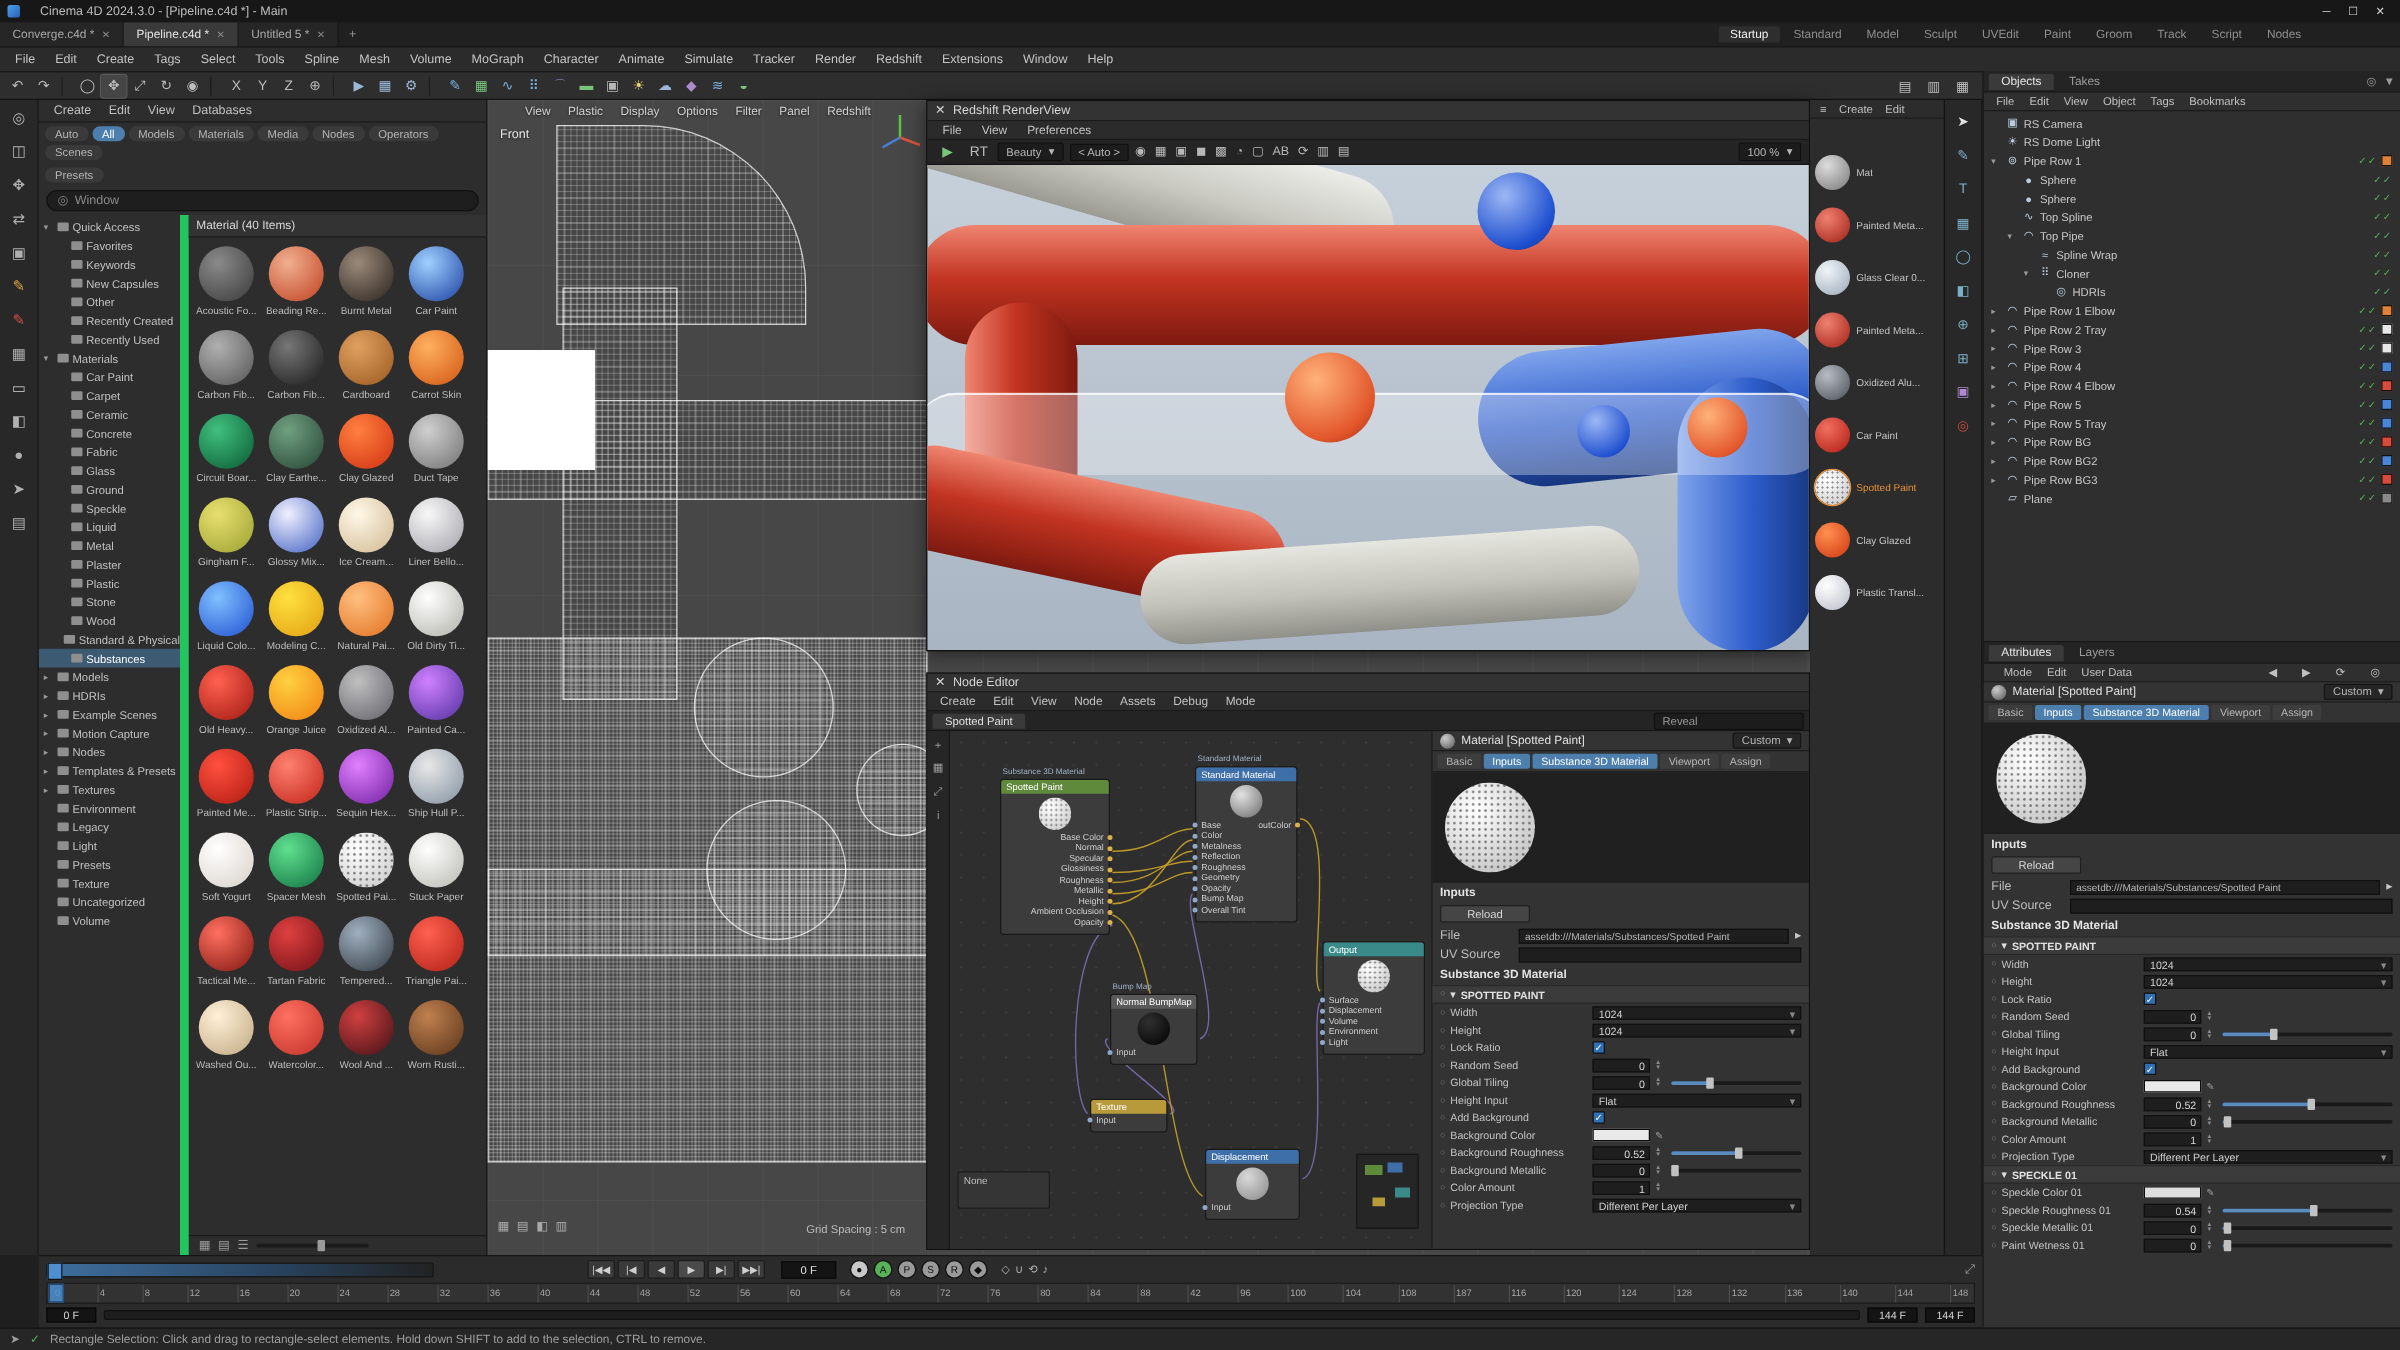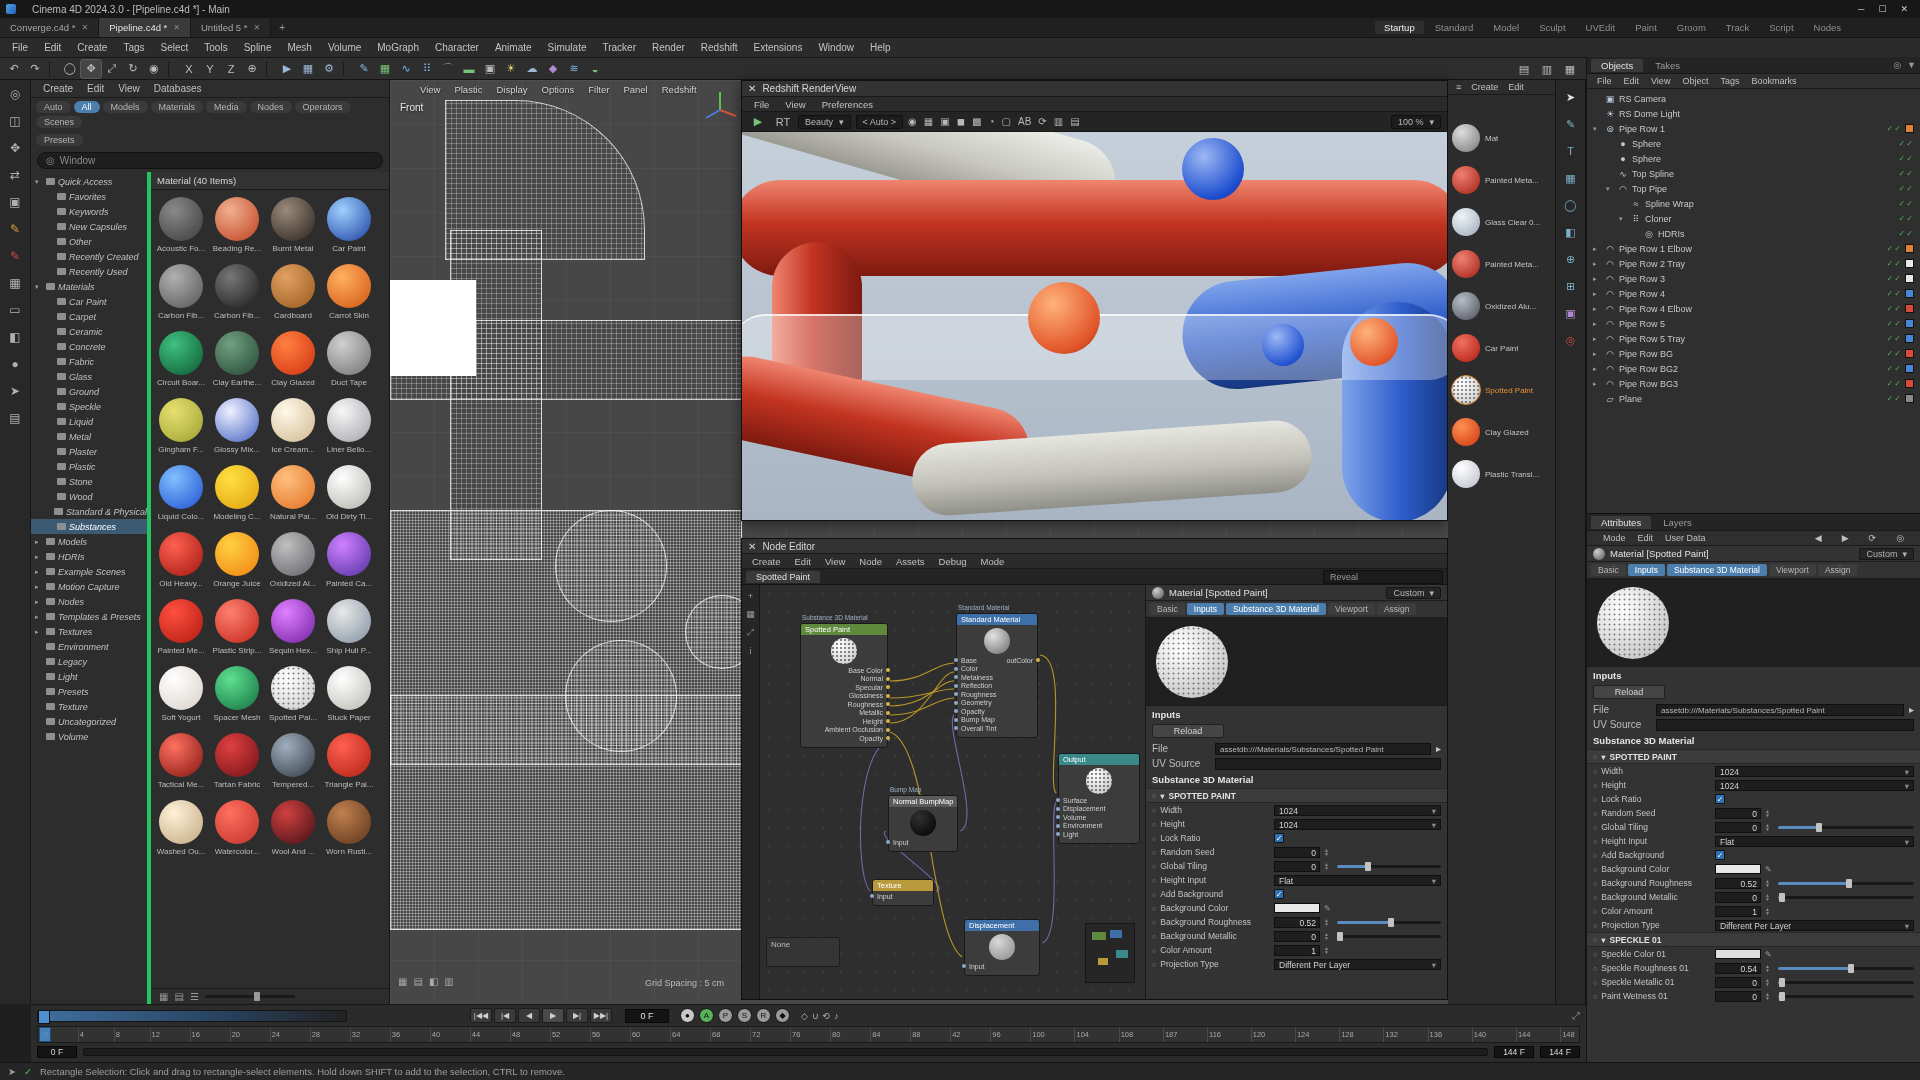--- a/index.html
+++ b/index.html
@@ -33,21 +33,21 @@
 
   
   .assetbrowser{position:absolute;left:31px;top:80px;width:359px;height:924px;background:#2d2d2d;border-right:1px solid #141414;display:flex;flex-direction:column;}
   .ab-menus{display:flex;gap:2px;padding:3px 6px;border-bottom:1px solid #1b1b1b;}
   .ab-menus span{color:#c0c0c0;padding:0 6px;}
   .chips{display:flex;gap:3px;padding:3px 5px;flex-wrap:wrap;}
   .chip{padding:1px 8px;background:#3a3a3a;border-radius:8px;color:#b5b5b5;font-size:9px;}
   .chip.active{background:#4d7fae;color:#fff;}
   .searchrow{display:flex;align-items:center;gap:5px;margin:3px 6px;background:#1e1e1e;border:1px solid #121212;border-radius:9px;padding:2px 8px;color:#8a8a8a;}
   .ab-body{flex:1;display:flex;min-height:0;}
-  .tree{width:120px;border-right:4px solid #22c55e;padding-top:2px;overflow:hidden;font-style:italic;}
+  .tree{width:120px;border-right:7px solid #22c55e;padding-top:2px;overflow:hidden;}
   .trow{display:flex;align-items:center;gap:3px;height:15px;padding-left:calc(4px + var(--ind,0)*11px);white-space:nowrap;overflow:hidden;font-size:9px;color:#c2c2c2;}
   .trow.active{background:#3d5a73;color:#fff;}
   .texp{width:8px;color:#9a9a9a;font-size:7px;}
   .tfold{width:9px;height:7px;background:#8f8f8f;border-radius:1px;flex:none;}
   .matgrid-wrap{flex:1;display:flex;flex-direction:column;min-width:0;}
   .matgrid-hdr{padding:3px 6px;color:#d8d8d8;font-size:9.5px;border-bottom:1px solid #1b1b1b;background:#333;}
   .matgrid{flex:1;display:flex;flex-wrap:wrap;align-content:flex-start;padding:4px 2px;overflow:hidden;}
   .cell{width:56px;height:67px;display:flex;flex-direction:column;align-items:center;padding-top:3px;}
   .cthumb{width:44px;height:44px;border-radius:50%;background-image:radial-gradient(circle at 35% 30%,var(--c1,#888),var(--c2,#333));flex:none;}
   .cthumb.dots,.dots-sphere{background-image:radial-gradient(rgba(40,40,40,.55) .8px,transparent 1.2px),radial-gradient(circle at 35% 30%,var(--c1,#fff),var(--c2,#aaa));background-size:5px 5px,100% 100%;}

